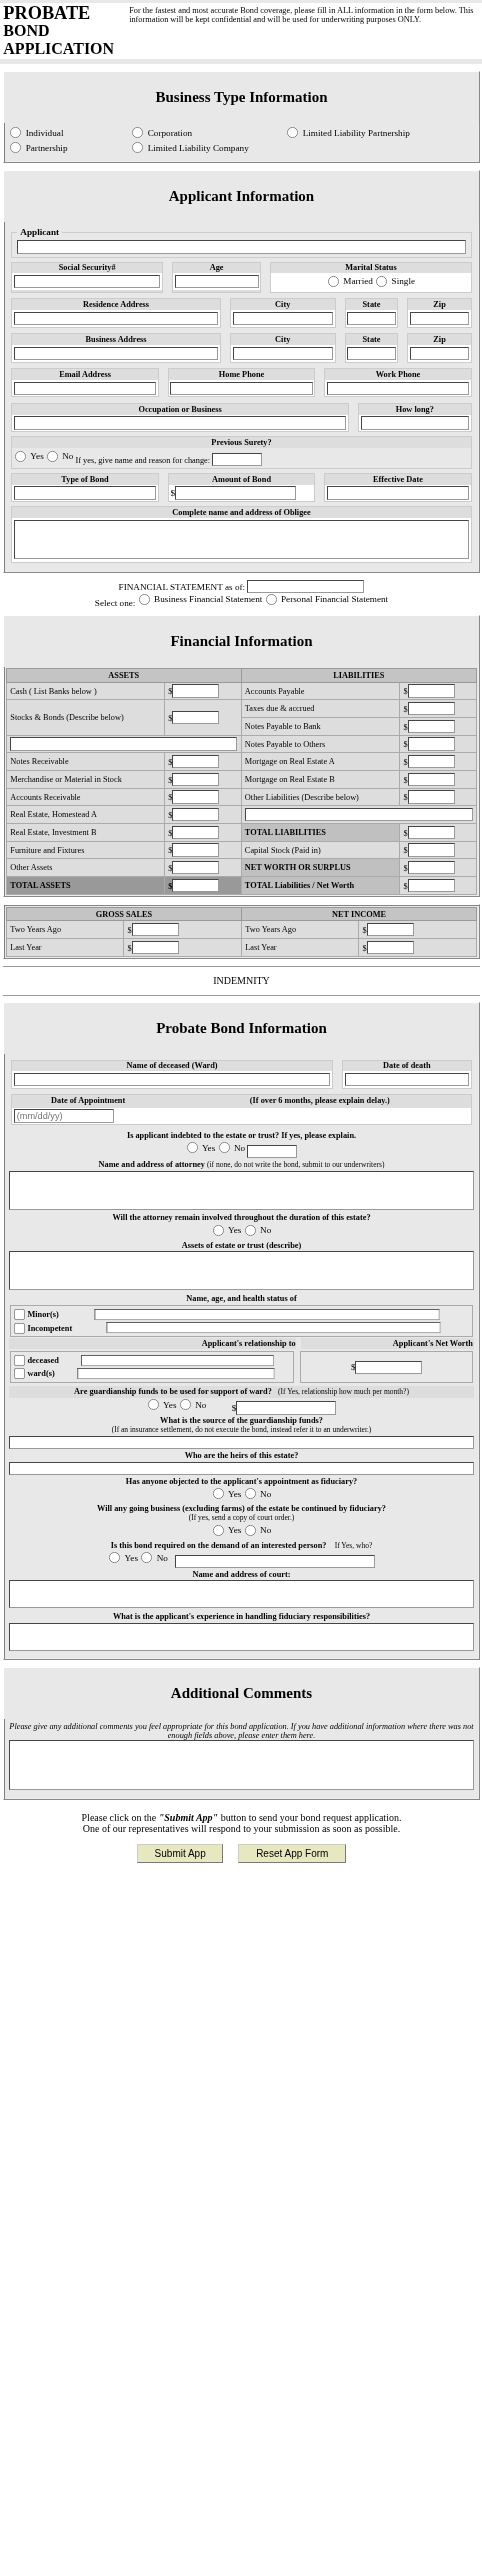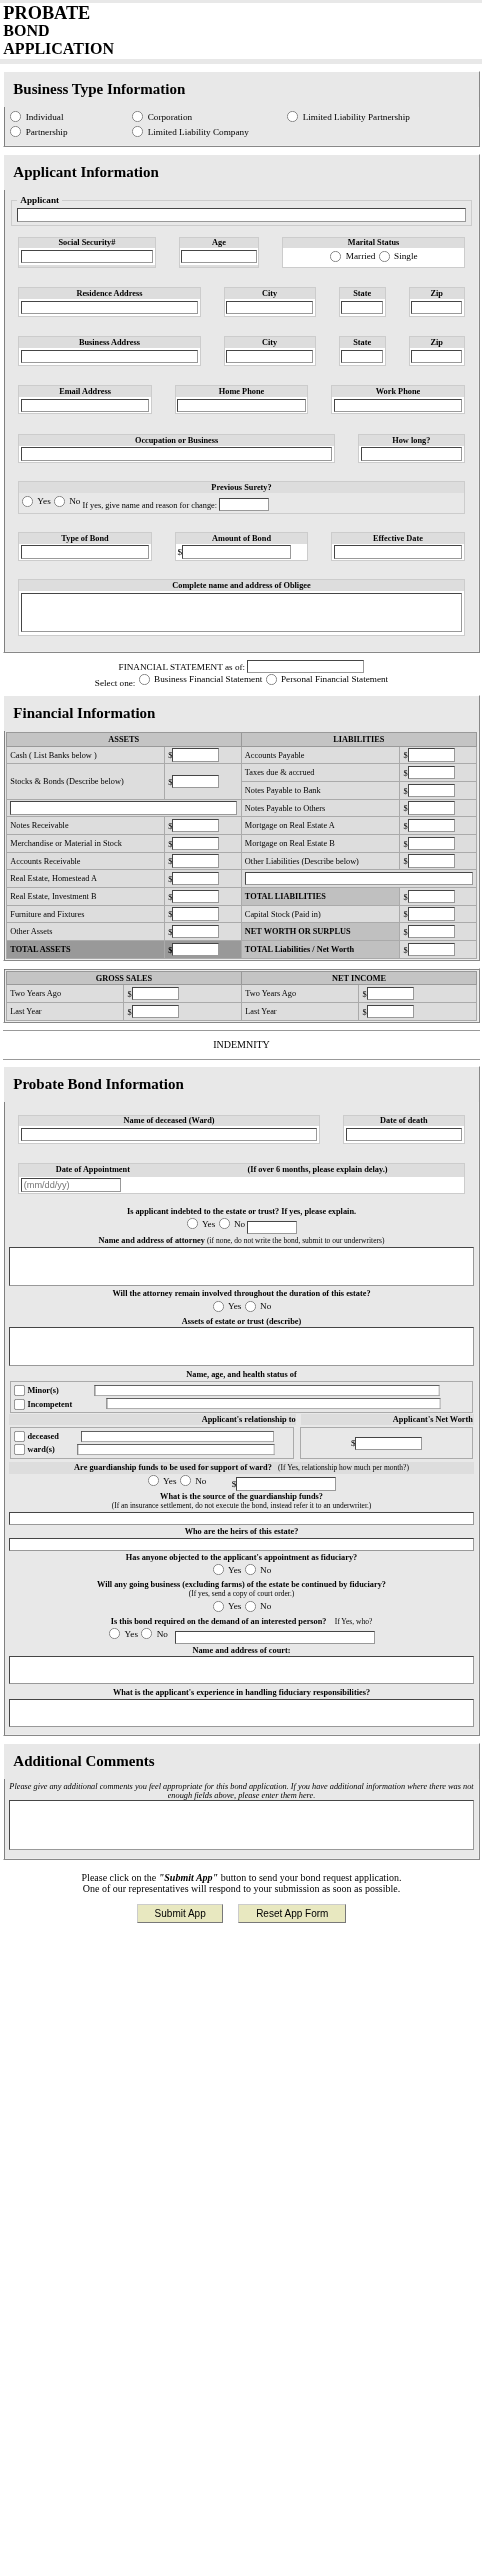--- a/index.html
+++ b/index.html
@@ -3,30 +3,30 @@
 <meta charset="utf-8">
 <style>
 body{font-family:"Times New Roman",serif;font-size:9.2px;color:#000;background:#fff;margin:0;padding:0;width:483px}
 .hdr-bar{background:#e8e8e8;height:2.5px}
 .header{display:flex;padding:1.7px 3.3px}
 .title{font-weight:bold}
 .title .big{font-size:18.3px;line-height:1}
 .title .sm{font-size:16px;line-height:1.1}
 .subtitle{font-size:8.3px;flex:1;padding-left:15px;padding-top:1.7px}
 .section{margin:6.7px 3.3px;border:1.7px solid #888;border-top-color:#fff;border-left-color:#fff;background:#e8e8e8;box-shadow:inset 0.8px 0.8px 0 #666,inset -0.8px -0.8px 0 #eee}
-.sec-title{font-size:15px;font-weight:bold;padding:9px;background:#e8e8e8}
+.sec-title{font-size:15px;font-weight:bold;text-align:center;padding:17px;background:#e8e8e8}
 .inner{padding:3.3px 5px 6.7px}
 .row{display:flex;gap:5px;margin-bottom:1.7px}
 .rad{font-size:9.2px;display:flex;align-items:center;gap:1.7px}
 .rad input{margin:0 1.7px 0 0;transform:scale(0.85)}
 input[type=text]{border:0.8px inset #999;background:#fff;height:13.3px;font-size:9.2px;padding:0 1.7px;box-sizing:border-box}
 textarea{border:0.8px inset #999;background:#fff;font-size:9.2px;width:100%;resize:none;box-sizing:border-box}
 fieldset{border:0.8px groove #ccc;margin:1.7px;padding:3.3px 5px}
 legend{font-size:9.2px;font-weight:bold;padding:0 3.3px}
-.field-group{background:#ddd;border:0.8px groove #ccc;margin:9px;flex:1}
+.field-group{background:#ddd;border:0.8px groove #ccc;margin:2px;flex:1}
 .field-group .lbl{font-size:8.3px;font-weight:bold;text-align:center;padding:0.8px;background:#ddd}
 .field-group .inp{background:#fff;padding:1.7px}
 .field-group .inp input{width:100%}
 table.fin{width:100%;border-collapse:collapse;font-size:8.3px}
 table.fin th{background:#c4c4c4;font-weight:bold;text-align:center;padding:1.7px;border:0.8px solid #999}
 table.fin td{background:#ddd;padding:1.7px 3.3px;border:0.8px solid #aaa;vertical-align:middle}
 table.fin td.bd{font-weight:bold;background:#c0c0c0}
 table.fin td.total{font-weight:bold;background:#999}
 table.fin input{width:47px}
 .hr{border-top:0.8px solid #999;margin:5px 3.3px}
@@ -47,20 +47,21 @@
 </head>
 <body>
 
 <div class="hdr-bar"></div>
 <div class="header">
   <div class="title">
     <div class="big">PROBATE</div>
     <div class="sm">BOND</div>
     <div class="sm">APPLICATION</div>
   </div>
+  <div class="subtitle">For the fastest and most accurate Bond coverage, please fill in ALL information in the form below. This information will be kept confidential and will be used for underwriting purposes ONLY.</div>
 </div>
 <div class="hdr-bar" style="height:5px"></div>
 
 <div class="section">
   <div class="sec-title">Business Type Information</div>
   <div class="inner">
     <div class="row">
       <label class="rad" style="width:117px">
           <input type="radio" name="bt" style="">
           <span>Individual</span>

